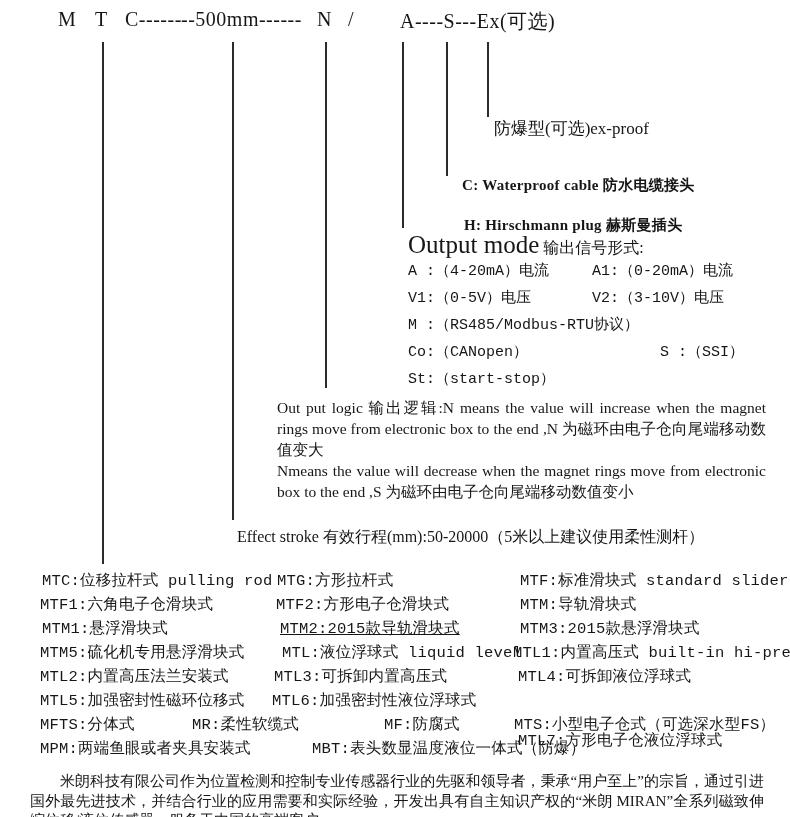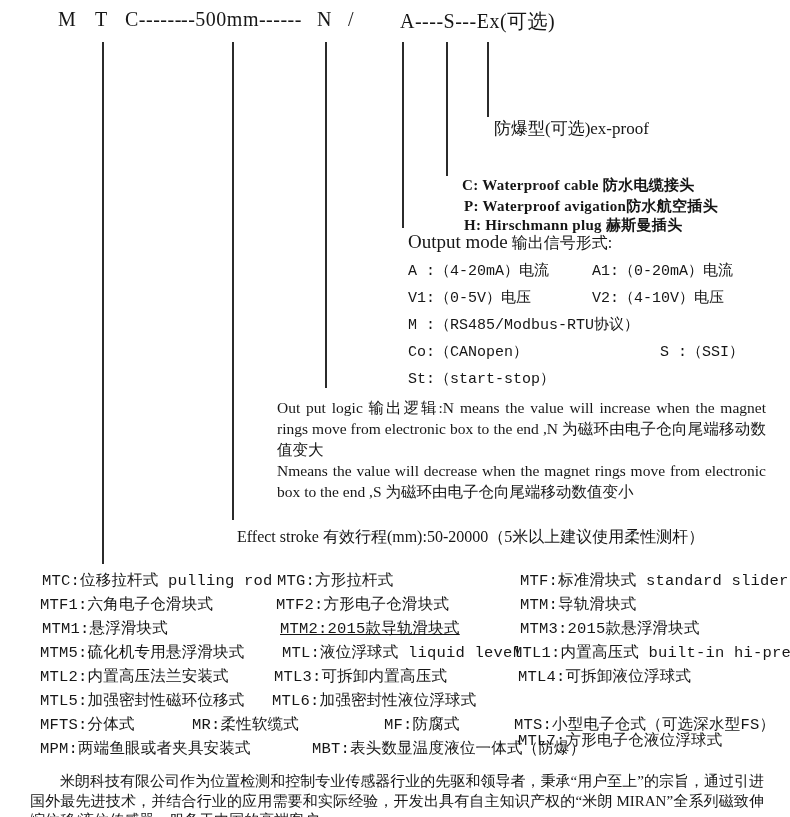--- a/index.html
+++ b/index.html
@@ -12,21 +12,21 @@
   .vline { position:absolute; width:2px; background:#2b2b2b; }
 
   
   .code { top:8px; font-size:20px; letter-spacing:0.5px; }
 
   
   .lbl-exproof { font-size:17px; }
   .lbl-plug { font-size:15px; font-weight:600; letter-spacing:0.3px; }
 
   
-  .om-title-en { font-size:19px; }
+  .om-title-en { font-size:25px; }
   .om-title-zh { font-size:16px; }
   .om-opt { font-family:"Liberation Mono","DejaVu Sans Mono",monospace; font-size:15px; }
 
   
   .logic {
     position:absolute; left:277px; top:397px; width:489px;
     font-size:15.5px; line-height:21px; text-align:justify;
   }
   .logic p { margin:0; }
 
@@ -62,31 +62,30 @@
 
   <div class="vline" style="left:102px; top:42px; height:522px;"></div>
   <div class="vline" style="left:232px; top:42px; height:478px;"></div>
   <div class="vline" style="left:325px; top:42px; height:346px;"></div>
   <div class="vline" style="left:402px; top:42px; height:186px;"></div>
   <div class="vline" style="left:446px; top:42px; height:134px;"></div>
   <div class="vline" style="left:487px; top:42px; height:75px;"></div>
 
   <span class="abs lbl-exproof" style="left:494px; top:117px;">防爆型(可选)ex-proof</span>
   <span class="abs lbl-plug" style="left:462px; top:176px;">C: Waterproof cable 防水电缆接头</span>
-  <span class="abs lbl-plug" style="left:464px; top:197px;">P: Waterproof avigation防水航空插头</span>
   <span class="abs lbl-plug" style="left:464px; top:216px;">H: Hirschmann plug 赫斯曼插头</span>
 
   <div class="abs" style="left:408px; top:231px;">
     <span class="om-title-en">Output mode</span>
     <span class="om-title-zh">输出信号形式:</span>
   </div>
   <span class="abs om-opt" style="left:408px; top:261px;">A :（4-20mA）电流</span>
   <span class="abs om-opt" style="left:592px; top:261px;">A1:（0-20mA）电流</span>
   <span class="abs om-opt" style="left:408px; top:288px;">V1:（0-5V）电压</span>
-  <span class="abs om-opt" style="left:592px; top:288px;">V2:（4-10V）电压</span>
+  <span class="abs om-opt" style="left:592px; top:288px;">V2:（3-10V）电压</span>
   <span class="abs om-opt" style="left:408px; top:315px;">M :（RS485/Modbus-RTU协议）</span>
   <span class="abs om-opt" style="left:408px; top:342px;">Co:（CANopen）</span>
   <span class="abs om-opt" style="left:660px; top:342px;">S :（SSI）</span>
   <span class="abs om-opt" style="left:408px; top:369px;">St:（start-stop）</span>
 
   <div class="logic">
     <p>Out put logic 输出逻辑:N means the value will increase when the magnet rings move from electronic box to the end ,N 为磁环由电子仓向尾端移动数值变大</p>
     <p>Nmeans the value will decrease when the magnet rings move from electronic box to the end ,S 为磁环由电子仓向尾端移动数值变小</p>
   </div>
 

